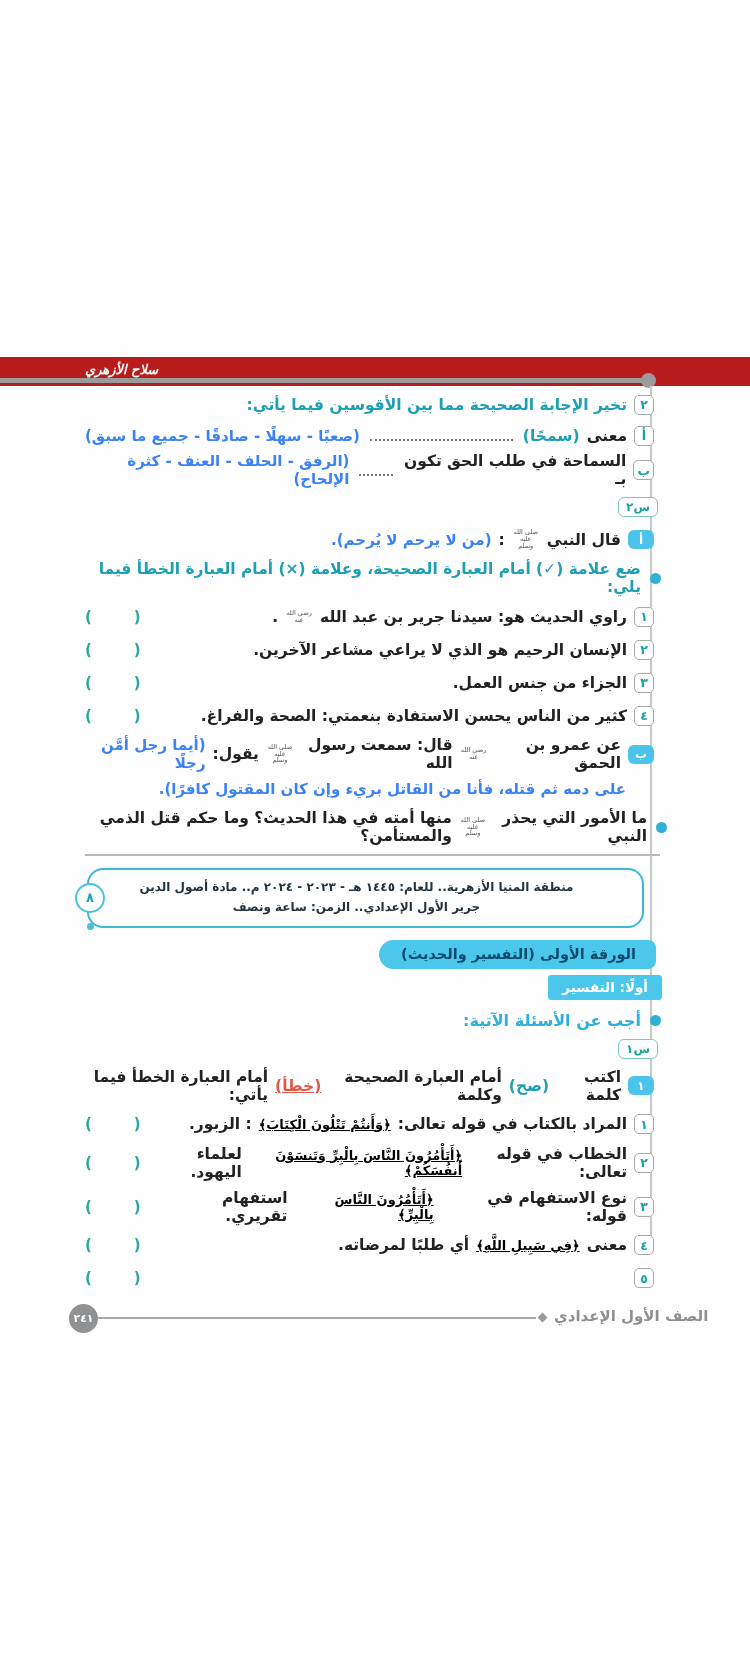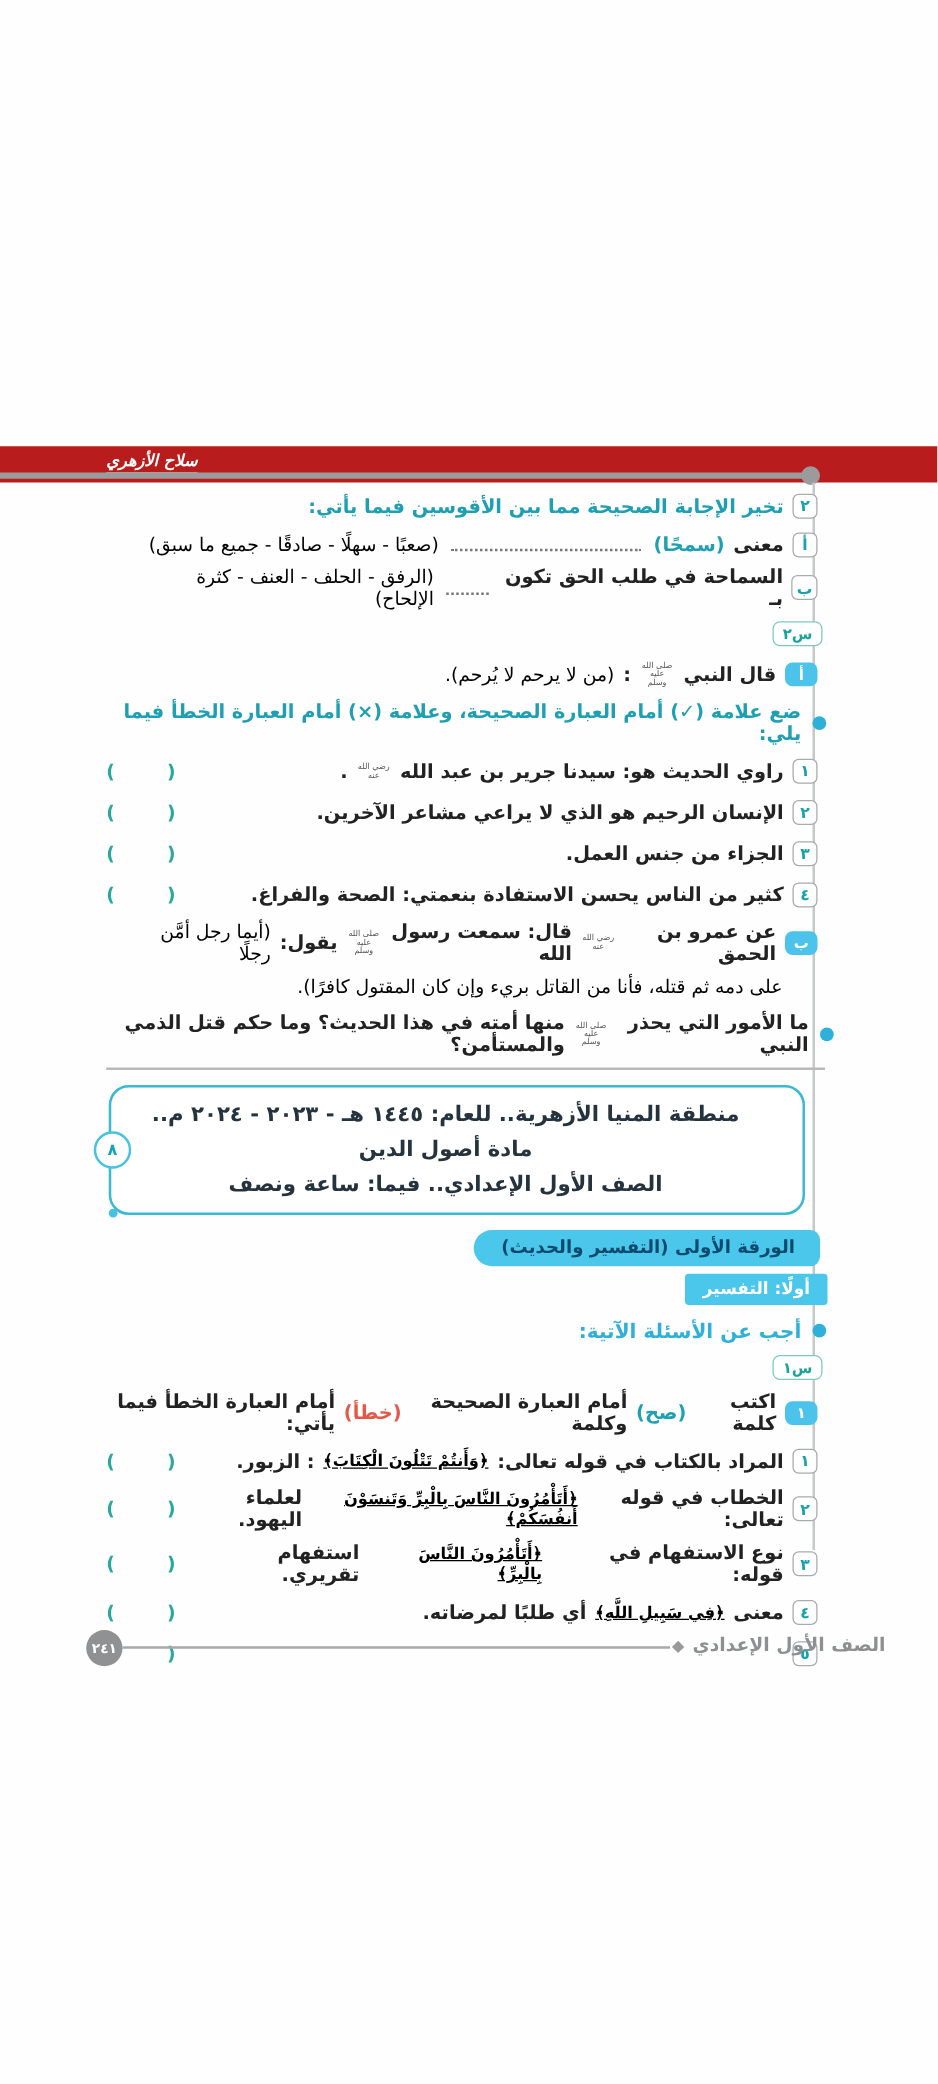--- a/index.html
+++ b/index.html
@@ -36,24 +36,24 @@
     background:#4cc3ea; border-radius:6px; color:#ffffff; font-size:12px; font-weight:bold;
     display:inline-flex; align-items:center; justify-content:center;
   }
   .s-badge {
     display:inline-block; border:1.4px solid #7bc9c1; border-radius:6px; background:#ffffff;
     color:#1aa39b; font-size:12px; font-weight:bold; padding:2px 7px;
   }
   .bullet { flex:0 0 auto; width:11px; height:11px; border-radius:50%; background:#2fb0d8; margin-left:2px; margin-right:-7px; }
 
   .teal  { color:#1e9fb2; font-weight:bold; font-size:15.5px; }
-  .cyanq { color:#000000; font-weight:normal; font-size:15px;margin-left:34px; }
+  .cyanq { color:#3b82f6; font-weight:bold; font-size:15px; }
   .blk   { color:#222222; font-weight:bold; font-size:15.5px; }
   .quran { color:#000000; font-weight:bold; font-size:13px;text-decoration:underline; }
-  .orange{ color:#e2594a; font-weight:bold; font-size:15.5px; }
+  .orange{ color:#e2594a; font-weight:bold; font-size:15.5px;text-decoration:underline; }
   .ans   { color:#2aa89f; font-weight:bold; font-size:15px; white-space:pre; flex:0 0 auto; }
   .grow  { flex:1 1 auto; }
   .dots  { flex:1 1 auto; border-bottom:2px dotted #777; height:11px; margin:0 3px; }
   .dots-short { flex:0 0 34px; border-bottom:2px dotted #777; height:11px; margin:0 3px; }
   .hon {
     display:inline-block; font-size:6.5px; line-height:1.05; color:#555;
     max-width:26px; text-align:center; vertical-align:middle; font-weight:normal; margin:0 1px;
   }
 
   .mb4{margin-bottom:4px;} .mb6{margin-bottom:6px;} .mb8{margin-bottom:8px;}
@@ -63,21 +63,21 @@
 
   .cont-line { padding-right:28px; }
 
   .q-wrap { border-bottom:2px solid #b9b9b9; padding-bottom:9px; margin-right:-6px; padding-left:4px; }
 
   
   .infobox {
     position:relative; margin:12px 10px 0 2px; border:2px solid #3ab8d4; border-radius:16px;
     background:#ffffff; padding:8px 34px 8px 16px; text-align:center;
   }
-  .infobox .line { color:#24333d; font-weight:bold; font-size:17px; line-height:1.65; }
+  .infobox .line { color:#24333d; font-weight:bold; font-size:12px; line-height:1.65; }
   .page-circle {
     position:absolute; right:auto; left:-14px; top:50%; transform:translateY(-50%);
     width:30px; height:30px; border-radius:50%; background:#ffffff; border:2px solid #49c2e2;
     color:#1aa3b8; font-size:13px; font-weight:bold; display:flex; align-items:center; justify-content:center;
   }
   .page-circle-dot { position:absolute; left:-2px; bottom:-4px; width:7px; height:7px; border-radius:50%; background:#49c2e2; }
 
   
   .pill {
     margin-top:12px; margin-right:-2px; width:fit-content;
@@ -195,21 +195,21 @@
       <div class="row">
         <span class="bullet"></span>
         <span class="blk">ما الأمور التي يحذر النبي</span>
         <span class="hon">صلى الله عليه وسلم</span>
         <span class="blk">منها أمته في هذا الحديث؟ وما حكم قتل الذمي والمستأمن؟</span>
       </div>
     </div>
 
     <div class="infobox">
       <div class="line">منطقة المنيا الأزهرية.. للعام: ١٤٤٥ هـ - ٢٠٢٣ - ٢٠٢٤ م.. مادة أصول الدين</div>
-      <div class="line">الصف الأول الإعدادي.. فيما: ساعة ونصف</div>
+      <div class="line">جرير الأول الإعدادي.. الزمن: ساعة ونصف</div>
       <div class="page-circle">٨</div>
       <div class="page-circle-dot"></div>
     </div>
 
     <div class="pill">الورقة الأولى (التفسير والحديث)</div>
     <div class="label-sm">أولًا: التفسير</div>
 
     <div class="row mt8 mb4">
       <span class="bullet"></span>
       <span class="prompt">أجب عن الأسئلة الآتية:</span>

